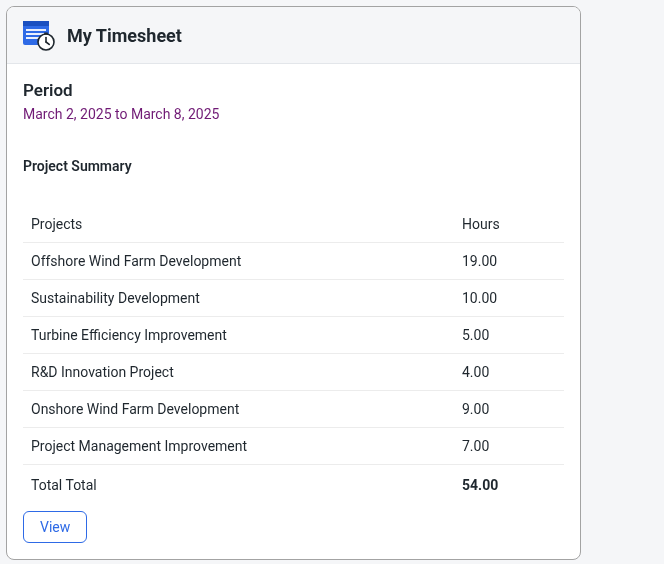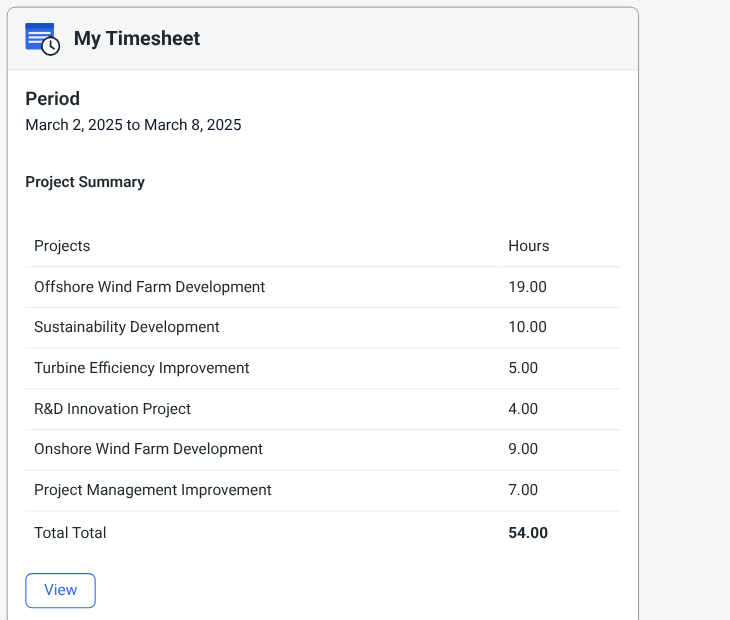--- a/index.html
+++ b/index.html
@@ -40,21 +40,21 @@
     padding: 16px;
   }
   .section-label {
     font-size: 17px;
     font-weight: 600;
     color: #1f272e;
     margin-bottom: 6px;
   }
   .period-value {
     font-size: 14px;
-    color: #0f172a;
+    color: #701a75;
     margin-bottom: 36px;
   }
   .summary-heading {
     font-size: 14px;
     font-weight: 600;
     color: #1f272e;
     margin-bottom: 32px;
   }
   table.project-summary {
     width: 100%;
@@ -79,21 +79,21 @@
     border-bottom: 1px solid #ececec;
   }
   table.project-summary tr.total-row td {
     border-bottom: none;
     padding-top: 12px;
   }
   table.project-summary tr.total-row td.hours-cell {
     font-weight: 700;
   }
   .actions {
-    margin-top: 18px;
+    margin-top: 8px;
   }
   .btn-view {
     background: #fff;
     border: 1px solid #2e6ae6;
     color: #2e6ae6;
     font-size: 14px;
     padding: 7px 16px;
     border-radius: 6px;
     cursor: pointer;
     font-family: inherit;

